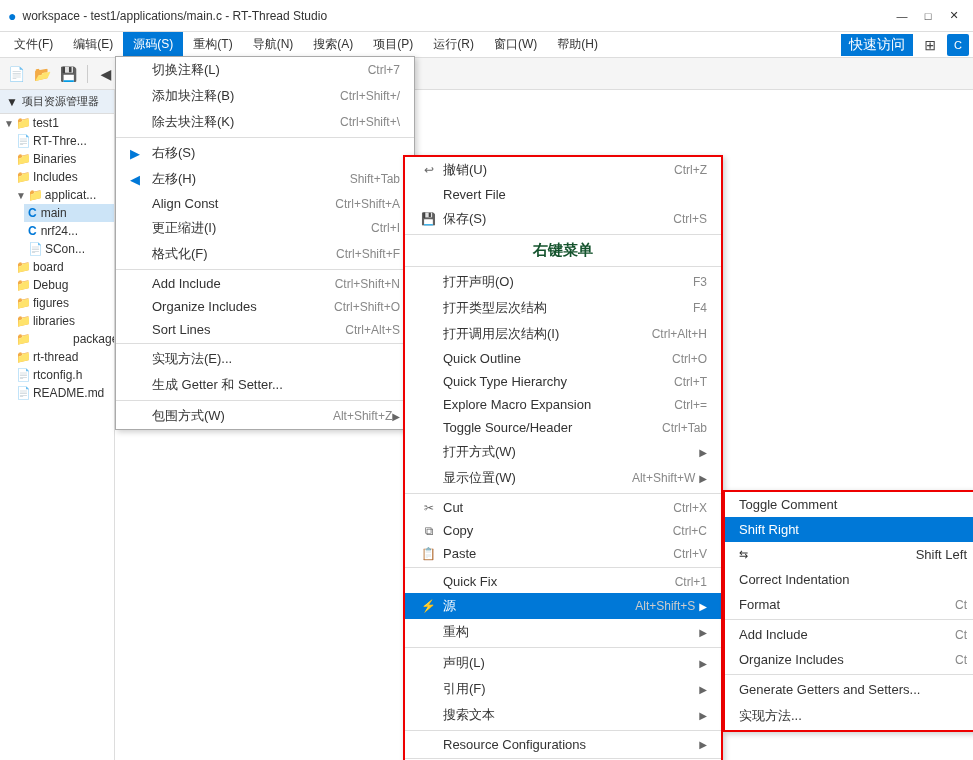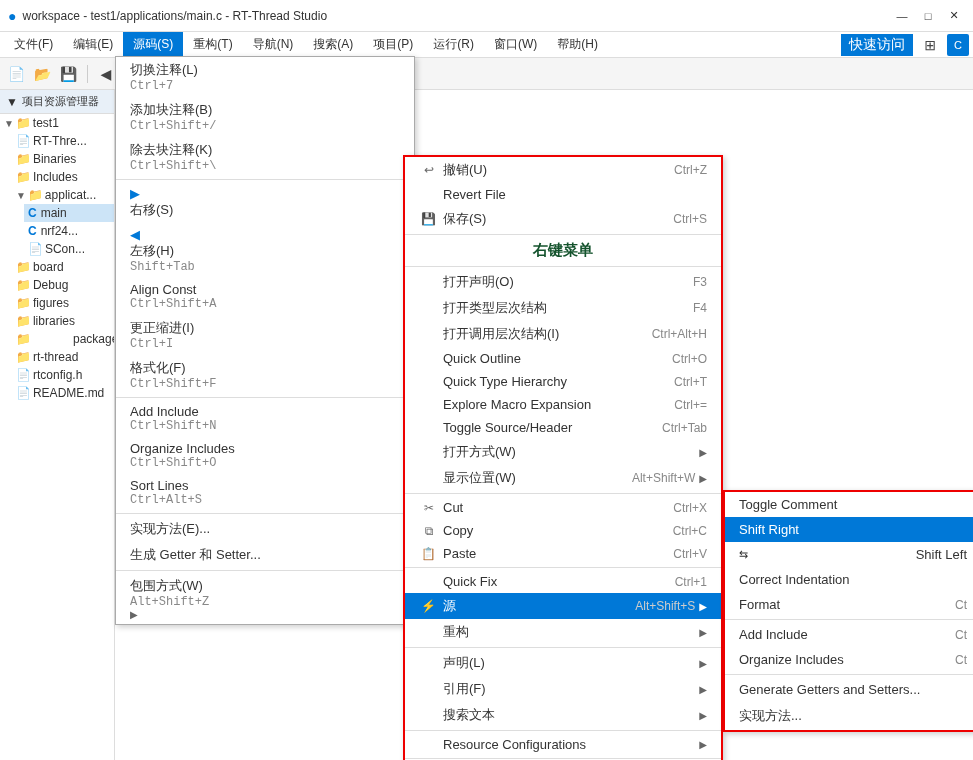--- a/index.html
+++ b/index.html
@@ -215,28 +215,28 @@
       width: 300px;
       background: #fff;
       border: 1px solid #aaa;
       box-shadow: 2px 2px 6px rgba(0,0,0,0.2);
       z-index: 99;
       font-size: 13px;
     }
     .sm-item {
       padding: 4px 14px;
       display: flex;
+      align-items: center;
       justify-content: space-between;
       cursor: pointer;
       color: #333;
-      flex-direction: column;
     }
     .sm-separator { height: 1px; background: #ddd; margin: 2px 0; }
     .sm-label { flex: 1; }
-    .sm-shortcut { color: #888; font-size: 12px; font-family: Liberation Mono, monospace; }
+    .sm-shortcut { color: #888; font-size: 12px; }
     .sm-arrow { font-size: 10px; color: #666; }
     .sm-icon { width: 20px; margin-right: 2px; }
 
     
     .watermark {
       position: absolute;
       color: rgba(0,120,200,0.15);
       font-size: 28px;
       font-weight: bold;
       z-index: 50;

